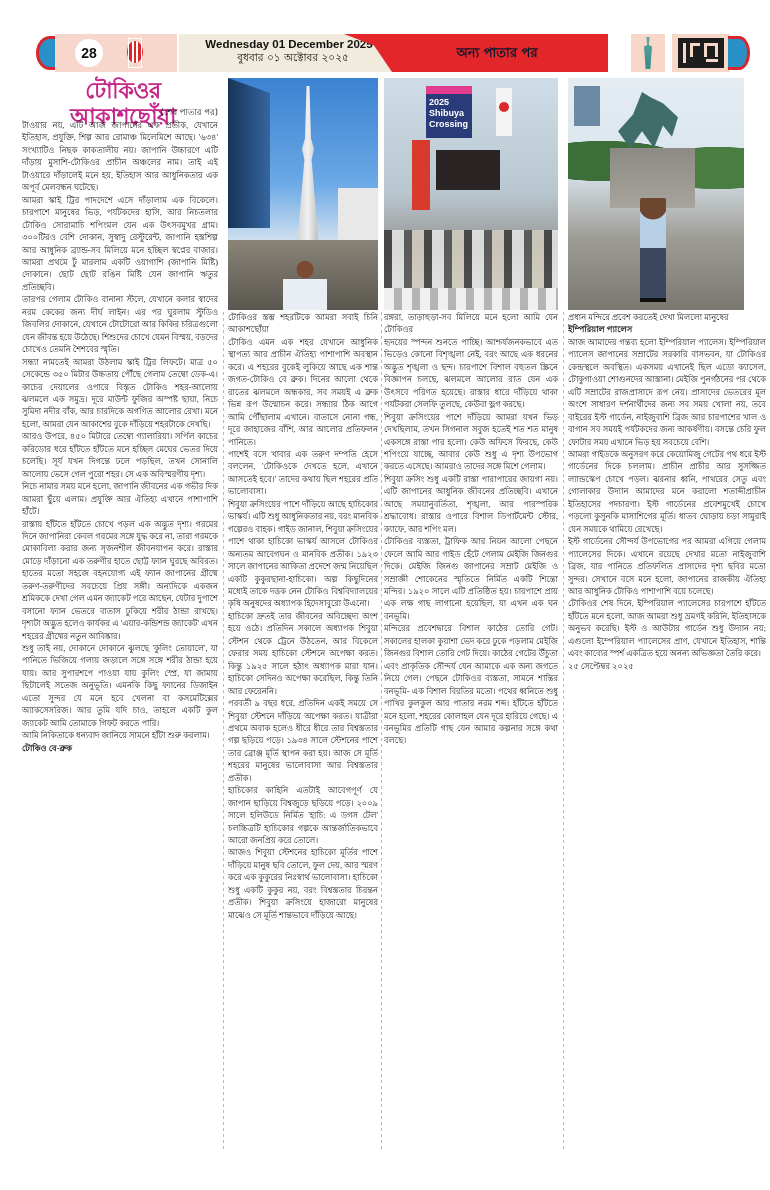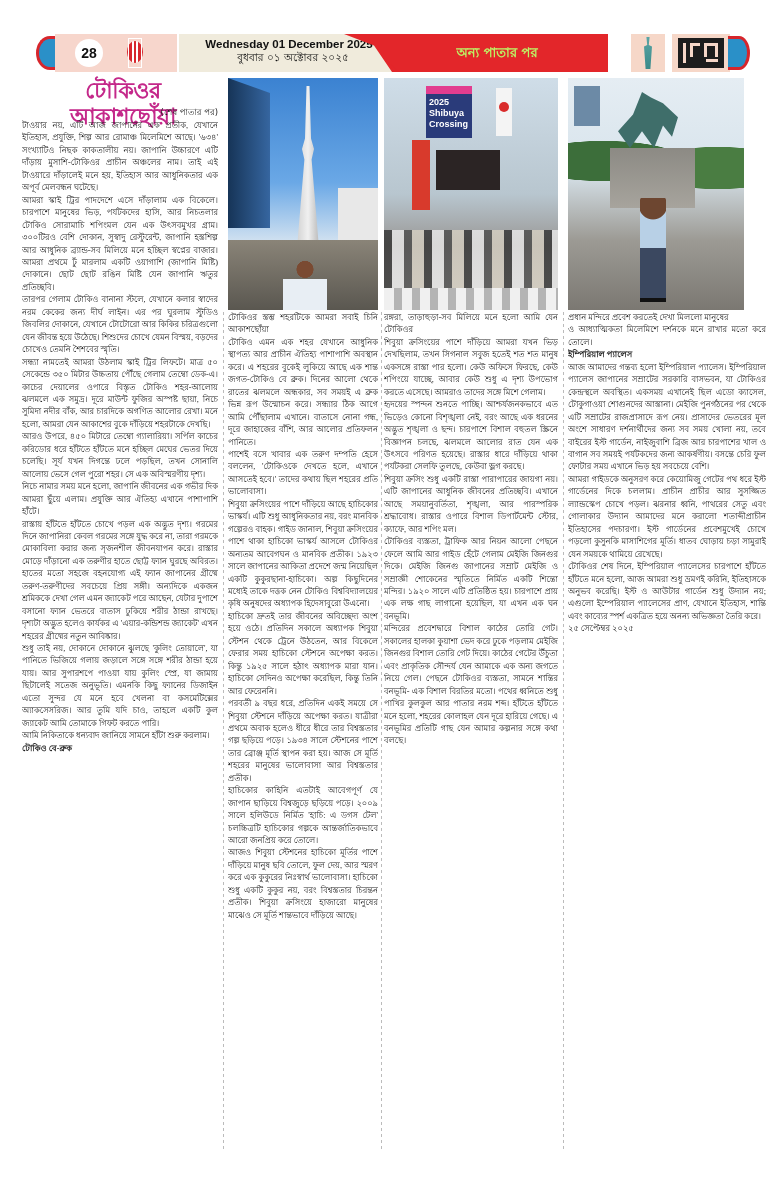--- a/index.html
+++ b/index.html
@@ -11,21 +11,21 @@
   .hdr-left-circle { position: absolute; left: 0; top: 2px; width: 28px; height: 34px; border-radius: 50% 0 0 50%; border: 3px solid #d7262c; border-right: none; background: #2a90c8; }
   .hdr-page { position: absolute; left: 19px; top: 0; width: 122px; height: 38px; background: #f7d6cc; padding-left: 15px; }
   .pg-num { position: absolute; left: 20px; top: 5px; width: 28px; height: 28px; border-radius: 50%; background: #fff; font: bold 14px "Liberation Sans", sans-serif; text-align: center; line-height: 28px; color: #111; }
   .lantern { position: absolute; left: 70px; top: 4px; width: 20px; height: 30px; }
   .lantern .body { position:absolute; left:2px; top:3px; width:16px; height:22px; border-radius: 50%; background: linear-gradient(90deg,#d7262c 0 30%, #fff 30% 45%, #d7262c 45% 55%, #fff 55% 70%, #d7262c 70%); }
   .lantern .frame { position:absolute; left:3px; top:0; width:14px; height:30px; border:1px solid #fff; }
   .hdr-date { position: absolute; left: 143px; top: 0; width: 220px; height: 38px; background: #f0ebdc; text-align: center; }
   .hdr-date .en { font: bold 11.5px "Liberation Sans", sans-serif; padding-top: 4px; color:#111; }
   .hdr-date .bn { font: 10.5px "DejaVu Sans", sans-serif; color:#111;margin-left:8px; }
   .hdr-red-wedge { position: absolute; left: 308px; top: 0; width: 60px; height: 38px; background: #e3262a; clip-path: polygon(0 0, 100% 0, 100% 100%, 80% 100%, 50% 30%); }
-  .hdr-section { position: absolute; left: 350px; top: 0; width: 222px; height: 38px; background: #e3262a; clip-path: polygon(0 0, 100% 0, 100% 100%, 6% 100%, 0 70%); color: #bef264; text-align: center; font: bold 13px "DejaVu Sans", sans-serif; line-height: 38px; }
+  .hdr-section { position: absolute; left: 350px; top: 0; width: 222px; height: 38px; background: #e3262a; clip-path: polygon(0 0, 100% 0, 100% 100%, 6% 100%, 0 70%); color: #0f172a; text-align: center; font: bold 13px "DejaVu Sans", sans-serif; line-height: 38px; }
   .hdr-liberty { position: absolute; left: 595px; top: 0; width: 34px; height: 38px; background: #f6d7c8; }
   .liberty-shape { position:absolute; left:13px; top:3px; width:8px; height:32px; background: linear-gradient(#5aa5a5,#3a8a8a); clip-path: polygon(30% 0, 70% 0, 60% 25%, 100% 30%, 80% 100%, 20% 100%, 0 30%, 40% 25%); }
   .hdr-logo { position: absolute; left: 636px; top: 0; width: 58px; height: 38px; background: #f6d7c8; }
   .logo-box { position:absolute; left:6px; top:4px; width:46px; height:30px; background:#1d1d1d; }
   .logo-box span { position:absolute; background:#f6d7c8; }
   .hdr-right-circle { position: absolute; left: 692px; top: 2px; width: 22px; height: 34px; border-radius: 0 50% 50% 0; border: 3px solid #d7262c; border-left: none; background: #2a90c8; }
 
   
   .headline { position: absolute; left: 30px; top: 78px; width: 186px; text-align: center; font: bold 22px "DejaVu Sans", sans-serif; color: #c4288a; letter-spacing: -0.5px; line-height: 26px; }
   .subhead { position: absolute; left: 22px; top: 106px; width: 196px; text-align: right; font: 8.5px "DejaVu Sans", sans-serif; }
@@ -148,28 +148,28 @@
   <p>পাশেই বসে খাবার এক তরুণ দম্পতি হেসে বললেন, 'টোকিওকে দেখতে হলে, এখানে আসতেই হবে।' তাদের কথায় ছিল শহরের প্রতি ভালোবাসা।</p>
   <p>শিবুয়া ক্রসিংয়ের পাশে দাঁড়িয়ে আছে হাচিকোর ভাস্কর্য। এটি শুধু আধুনিকতার নয়, বরং মানবিক গল্পেরও বাহক। গাইড জানাল, শিবুয়া ক্রসিংয়ের পাশে থাকা হাচিকো ভাস্কর্য আসলে টোকিওর অন্যতম আবেগঘন ও মানবিক প্রতীক। ১৯২৩ সালে জাপানের আকিতা প্রদেশে জন্ম নিয়েছিল একটি কুকুরছানা-হাচিকো। অল্প কিছুদিনের মধ্যেই তাকে দত্তক নেন টোকিও বিশ্ববিদ্যালয়ের কৃষি অনুষদের অধ্যাপক হিদেসাবুরো উএনো।</p>
   <p>হাচিকো দ্রুতই তার জীবনের অবিচ্ছেদ্য অংশ হয়ে ওঠে। প্রতিদিন সকালে অধ্যাপক শিবুয়া স্টেশন থেকে ট্রেনে উঠতেন, আর বিকেলে ফেরার সময় হাচিকো স্টেশনে অপেক্ষা করত। কিন্তু ১৯২৫ সালে হঠাৎ অধ্যাপক মারা যান। হাচিকো সেদিনও অপেক্ষা করেছিল, কিন্তু তিনি আর ফেরেননি।</p>
   <p>পরবর্তী ৯ বছর ধরে, প্রতিদিন একই সময়ে সে শিবুয়া স্টেশনে দাঁড়িয়ে অপেক্ষা করত। যাত্রীরা প্রথমে অবাক হলেও ধীরে ধীরে তার বিশ্বস্ততার গল্প ছড়িয়ে পড়ে। ১৯৩৪ সালে স্টেশনের পাশে তার ব্রোঞ্জ মূর্তি স্থাপন করা হয়। আজ সে মূর্তি শহরের মানুষের ভালোবাসা আর বিশ্বস্ততার প্রতীক।</p>
   <p>হাচিকোর কাহিনি এতটাই আবেগপূর্ণ যে জাপান ছাড়িয়ে বিশ্বজুড়ে ছড়িয়ে পড়ে। ২০০৯ সালে হলিউডে নির্মিত 'হাচি: এ ডগস টেল' চলচ্চিত্রটি হাচিকোর গল্পকে আন্তর্জাতিকভাবে আরো জনপ্রিয় করে তোলে।</p>
   <p>আজও শিবুয়া স্টেশনের হাচিকো মূর্তির পাশে দাঁড়িয়ে মানুষ ছবি তোলে, ফুল দেয়, আর স্মরণ করে এক কুকুরের নিঃস্বার্থ ভালোবাসা। হাচিকো শুধু একটি কুকুর নয়, বরং বিশ্বস্ততার চিরন্তন প্রতীক। শিবুয়া ক্রসিংয়ে হাজারো মানুষের মাঝেও সে মূর্তি শান্তভাবে দাঁড়িয়ে আছে।</p>
 </div>
 
 <div class="col c3">
   <p>রঙ্গরা, তাড়াহুড়া-সব মিলিয়ে মনে হলো আমি যেন টোকিওর</p>
+  <p>হৃদয়ের স্পন্দন শুনতে পাচ্ছি। আশ্চর্যজনকভাবে এত ভিড়েও কোনো বিশৃঙ্খলা নেই, বরং আছে এক ধরনের অদ্ভুত শৃঙ্খলা ও ছন্দ। চারপাশে বিশাল বহুতল স্ক্রিনে বিজ্ঞাপন চলছে, ঝলমলে আলোর রাত যেন এক উৎসবে পরিণত হয়েছে। রাস্তার ধারে দাঁড়িয়ে থাকা পর্যটকরা সেলফি তুলছে, কেউবা ভ্লগ করছে।</p>
   <p>শিবুয়া ক্রসিংয়ের পাশে দাঁড়িয়ে আমরা যখন ভিড় দেখছিলাম, তখন সিগনাল সবুজ হতেই শত শত মানুষ একসঙ্গে রাস্তা পার হলো। কেউ অফিসে ফিরছে, কেউ শপিংয়ে যাচ্ছে, আবার কেউ শুধু এ দৃশ্য উপভোগ করতে এসেছে। আমরাও তাদের সঙ্গে মিশে গেলাম।</p>
-  <p>হৃদয়ের স্পন্দন শুনতে পাচ্ছি। আশ্চর্যজনকভাবে এত ভিড়েও কোনো বিশৃঙ্খলা নেই, বরং আছে এক ধরনের অদ্ভুত শৃঙ্খলা ও ছন্দ। চারপাশে বিশাল বহুতল স্ক্রিনে বিজ্ঞাপন চলছে, ঝলমলে আলোর রাত যেন এক উৎসবে পরিণত হয়েছে। রাস্তার ধারে দাঁড়িয়ে থাকা পর্যটকরা সেলফি তুলছে, কেউবা ভ্লগ করছে।</p>
   <p>শিবুয়া ক্রসিং শুধু একটি রাস্তা পারাপারের জায়গা নয়। এটি জাপানের আধুনিক জীবনের প্রতিচ্ছবি। এখানে আছে সময়ানুবর্তিতা, শৃঙ্খলা, আর পারস্পরিক শ্রদ্ধাবোধ। রাস্তার ওপারে বিশাল ডিপার্টমেন্ট স্টোর, ক্যাফে, আর শপিং মল।</p>
   <p>টোকিওর ব্যস্ততা, ট্রাফিক আর নিয়ন আলো পেছনে ফেলে আমি আর গাইড হেঁটে গেলাম মেইজি জিনগুর দিকে। মেইজি জিনগু জাপানের সম্রাট মেইজি ও সম্রাজ্ঞী শোকেনের স্মৃতিতে নির্মিত একটি শিন্তো মন্দির। ১৯২০ সালে এটি প্রতিষ্ঠিত হয়। চারপাশে প্রায় এক লক্ষ গাছ লাগানো হয়েছিল, যা এখন এক ঘন বনভূমি।</p>
   <p>মন্দিরের প্রবেশদ্বারে বিশাল কাঠের তোরি গেট। সকালের হালকা কুয়াশা ভেদ করে ঢুকে পড়লাম মেইজি জিনগুর বিশাল তোরি গেট দিয়ে। কাঠের গেটের উঁচুতা এবং প্রাকৃতিক সৌন্দর্য যেন আমাকে এক অন্য জগতে নিয়ে গেল। পেছনে টোকিওর ব্যস্ততা, সামনে শান্তির বনভূমি- এক বিশাল বিরতির মতো। পথের ধ্বনিতে শুধু পাখির কুলকুল আর পাতার নরম শব্দ। হাঁটতে হাঁটতে মনে হলো, শহরের কোলাহল যেন দূরে হারিয়ে গেছে। এ বনভূমির প্রতিটি গাছ যেন আমার কল্পনার সঙ্গে কথা বলছে।</p>
 </div>
 
 <div class="col c4">
   <p>প্রধান মন্দিরে প্রবেশ করতেই দেখা মিললো মানুষের</p>
-  <p>ও আধ্যাত্মিকতা মিলেমিশে দর্শনকে মনে রাখার মতো করে তোলে।</p>
   <p class="sub">ইম্পিরিয়াল প্যালেস</p>
   <p>আজ আমাদের গন্তব্য হলো ইম্পিরিয়াল প্যালেস। ইম্পিরিয়াল প্যালেস জাপানের সম্রাটের সরকারি বাসভবন, যা টোকিওর কেন্দ্রস্থলে অবস্থিত। একসময় এখানেই ছিল এডো ক্যাসেল, টোকুগাওয়া শোগুনদের আস্তানা। মেইজি পুনর্গঠনের পর থেকে এটি সম্রাটের রাজপ্রাসাদে রূপ নেয়। প্রাসাদের ভেতরের মূল অংশে সাধারণ দর্শনার্থীদের জন্য সব সময় খোলা নয়, তবে বাইরের ইস্ট গার্ডেন, নাইজুবাশি ব্রিজ আর চারপাশের খাল ও বাগান সব সময়ই পর্যটকদের জন্য আকর্ষণীয়। বসন্তে চেরি ফুল ফোটার সময় এখানে ভিড় হয় সবচেয়ে বেশি।</p>
   <p>আমরা গাইডকে অনুসরণ করে কেয়োমিজু গেটের পথ ধরে ইস্ট গার্ডেনের দিকে চললাম। প্রাচীন প্রাচীর আর সুসজ্জিত ল্যান্ডস্কেপ চোখে পড়ল। ঝরনার ধ্বনি, পাথরের সেতু এবং গোলাকার উদ্যান আমাদের মনে করালো শতাব্দীপ্রাচীন ইতিহাসের পদচারণা। ইস্ট গার্ডেনের প্রবেশমুখেই চোখে পড়লো কুসুনকি মাসাশিগের মূর্তি। ধাতব ঘোড়ায় চড়া সামুরাই যেন সময়কে থামিয়ে রেখেছে।</p>
+  <p>ইস্ট গার্ডেনের সৌন্দর্য উপভোগের পর আমরা এগিয়ে গেলাম প্যালেসের দিকে। এখানে রয়েছে দেখার মতো নাইজুবাশি ব্রিজ, যার পানিতে প্রতিফলিত প্রাসাদের দৃশ্য ছবির মতো সুন্দর। সেখানে বসে মনে হলো, জাপানের রাজকীয় ঐতিহ্য আর আধুনিক টোকিও পাশাপাশি বয়ে চলেছে।</p>
   <p>টোকিওর শেষ দিনে, ইম্পিরিয়াল প্যালেসের চারপাশে হাঁটতে হাঁটতে মনে হলো, আজ আমরা শুধু ভ্রমণই করিনি, ইতিহাসকে অনুভব করেছি। ইস্ট ও আউটার গার্ডেন শুধু উদ্যান নয়; এগুলো ইম্পেরিয়াল প্যালেসের প্রাণ, যেখানে ইতিহাস, শান্তি এবং কাব্যের স্পর্শ একত্রিত হয়ে অনন্য অভিজ্ঞতা তৈরি করে।</p>
   <p>২৫ সেপ্টেম্বর ২০২৫</p>
 </div>
 
 </body></html>

